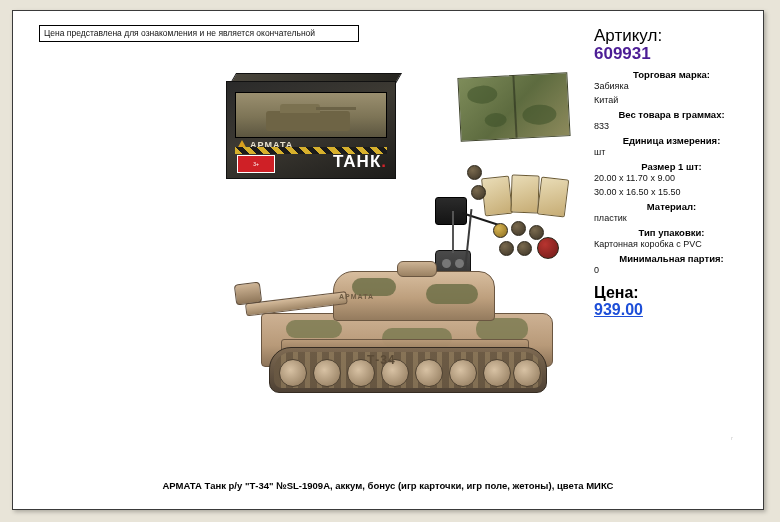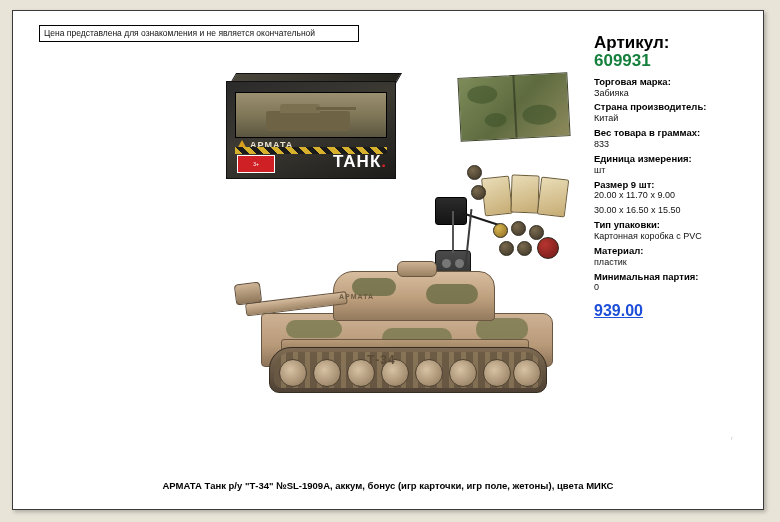--- a/index.html
+++ b/index.html
@@ -42,40 +42,40 @@
 
   
   .info {
     position: absolute;
     right: 14px;
     top: 16px;
     width: 155px;
   }
   .info .sku-label {
     font-size: 17px;
-    font-weight: bold;
+    font-weight: normal;
     color: #000;
     line-height: 1.05;
-    margin-top: 7px;
   }
   .info .sku-value {
     font-size: 17px;
     font-weight: bold;
-    color: #15803d;
+    color: #4c1d95;
     line-height: 1.05;
     margin-bottom: 7px;
   }
   .spec {
     margin-bottom: 4px;
   }
   .spec-label {
     font-size: 9.5px;
     font-weight: bold;
     color: #000;
     line-height: 1.15;
+    text-align: center;
   }
   .spec-value {
     font-size: 9px;
     color: #111;
     line-height: 1.2;
   }
   .price-block {
     margin-top: 10px;
   }
   .price-label {
@@ -505,52 +505,52 @@
 
   <div class="info">
     <div class="sku-label">Артикул:</div>
     <div class="sku-value">609931</div>
 
     <div class="spec">
       <div class="spec-label">Торговая марка:</div>
       <div class="spec-value">Забияка</div>
     </div>
     <div class="spec">
-      <div class="spec-label">Страна производитель:</div>
       <div class="spec-value">Китай</div>
     </div>
     <div class="spec">
       <div class="spec-label">Вес товара в граммах:</div>
       <div class="spec-value">833</div>
     </div>
     <div class="spec">
       <div class="spec-label">Единица измерения:</div>
       <div class="spec-value">шт</div>
     </div>
     <div class="spec">
-      <div class="spec-label">Размер 9 шт:</div>
+      <div class="spec-label">Размер 1 шт:</div>
       <div class="spec-value">20.00 x 11.70 x 9.00</div>
     </div>
     <div class="spec">
       <div class="spec-value">30.00 x 16.50 x 15.50</div>
+    </div>
+    <div class="spec">
+      <div class="spec-label">Материал:</div>
+      <div class="spec-value">пластик</div>
     </div>
     <div class="spec">
       <div class="spec-label">Тип упаковки:</div>
       <div class="spec-value">Картонная коробка с PVC</div>
     </div>
     <div class="spec">
-      <div class="spec-label">Материал:</div>
-      <div class="spec-value">пластик</div>
-    </div>
-    <div class="spec">
       <div class="spec-label">Минимальная партия:</div>
       <div class="spec-value">0</div>
     </div>
 
     <div class="price-block">
+      <div class="price-label">Цена:</div>
       <div class="price-value">939.00</div>
     </div>
   </div>
 
   <div class="tiny-mark">r</div>
 
   <div class="caption">АРМАТА Танк р/у "Т-34" №SL-1909A, аккум, бонус (игр карточки, игр поле, жетоны), цвета МИКС</div>
 </div>
 
 </body></html>

